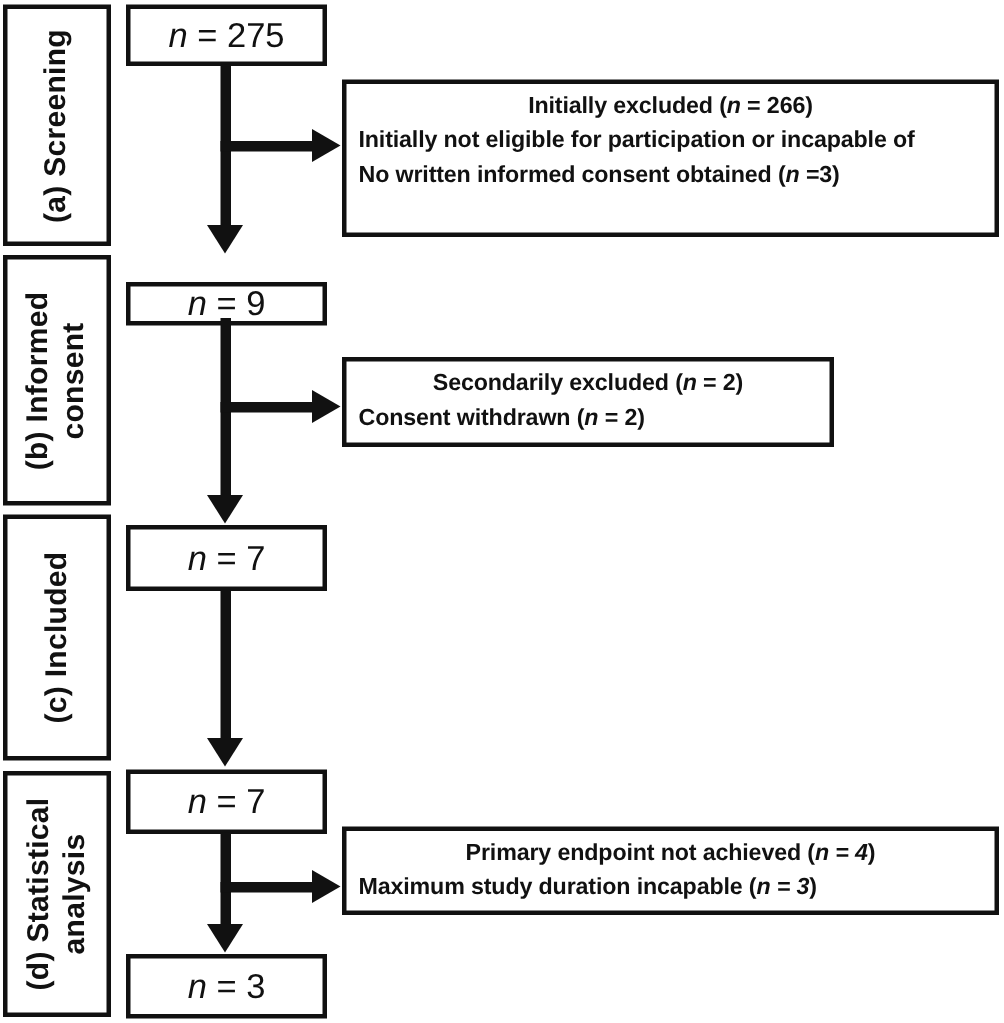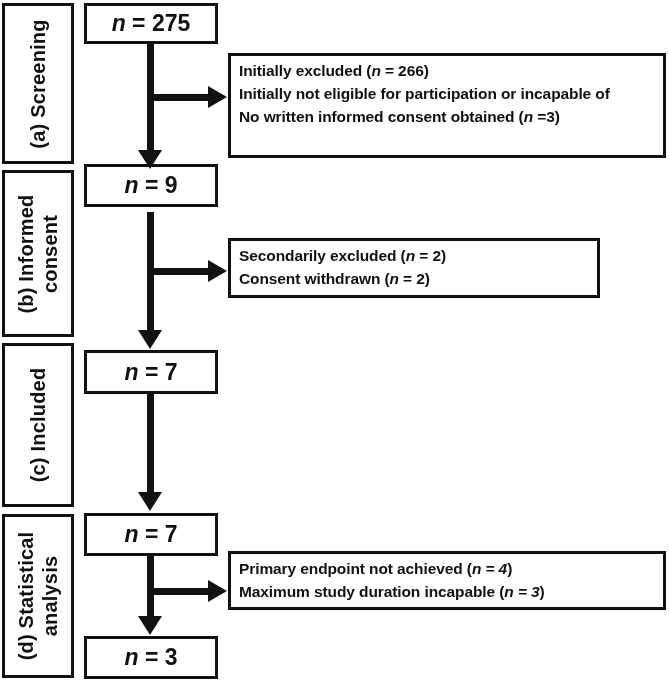--- a/index.html
+++ b/index.html
@@ -20,39 +20,39 @@
   }
   .s-a{top:3px;height:161px}
   .s-b{top:170px;height:167px}
   .s-c{top:343px;height:164px}
   .s-d{top:514px;height:164px}
 
   
   .flow-box{
     position:absolute;left:84px;width:134px;border:3px solid #111;background:#fff;
     display:flex;align-items:center;justify-content:center;
-    font-size:23px;font-weight:700;
+    font-size:23px;font-weight:400;
   }
   .fb-1{top:3px;height:41px}
-  .fb-2{top:164px;height:43px}
+  .fb-2{top:188px;height:29px}
   .fb-3{top:350px;height:44px}
   .fb-4{top:513px;height:43px}
   .fb-5{top:636px;height:43px}
 
   
   .excl-box{
     position:absolute;border:3px solid #111;background:#fff;
     font-size:15.5px;font-weight:700;line-height:23px;letter-spacing:-.1px;
     padding:3px 8px;
   }
   .e-1{left:228px;top:53px;width:438px;height:105px}
-  .e-2{left:228px;top:238px;width:372px;height:60px}
+  .e-2{left:228px;top:238px;width:328px;height:60px}
   .e-3{left:228px;top:551px;width:438px;height:59px}
   .line{text-align:left}
-  .line.center{}
+  .line.center{text-align:center}
 
   
   .shaft{position:absolute;background:#111}
   .tri-down{
     position:absolute;width:0;height:0;
     border-left:12px solid transparent;border-right:12px solid transparent;
     border-top:19px solid #111;
   }
   .tri-right{
     position:absolute;width:0;height:0;

